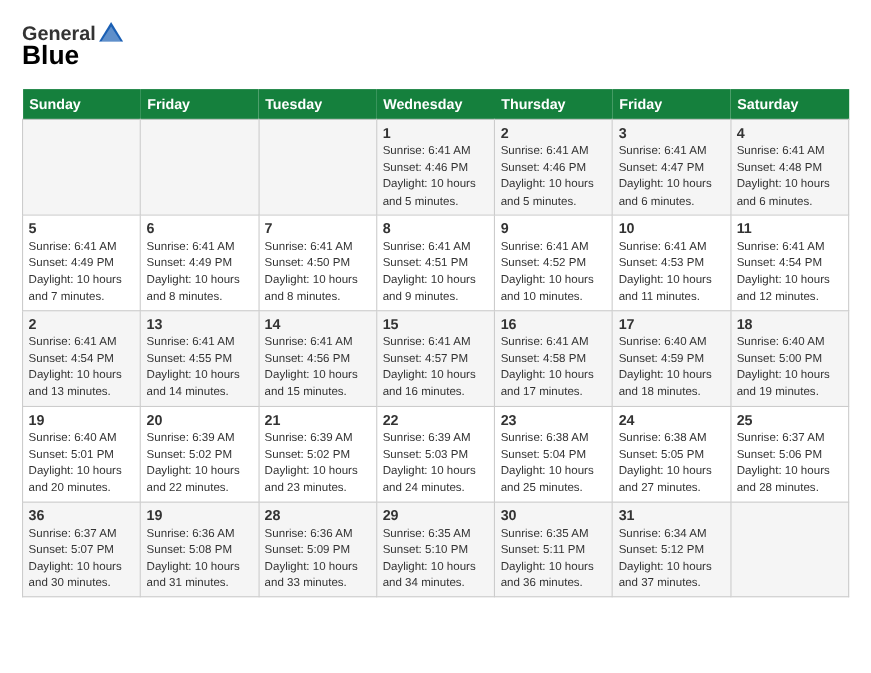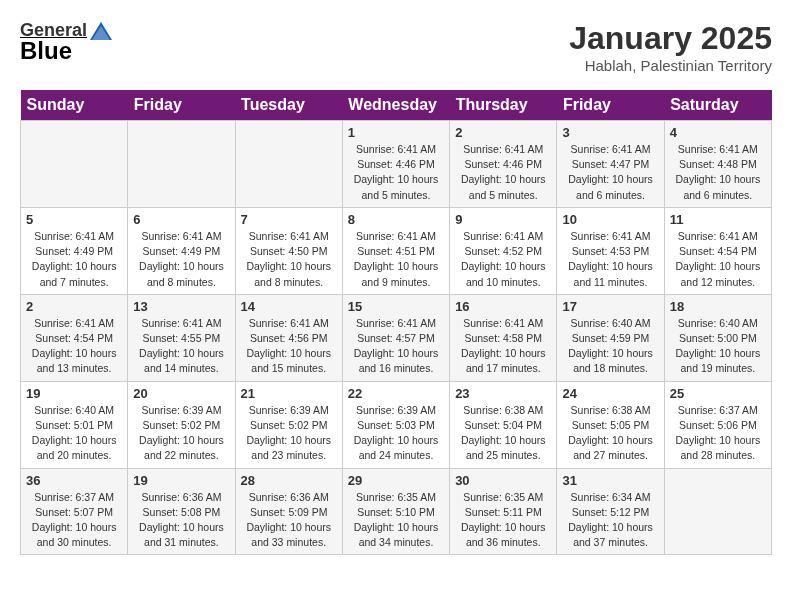--- a/index.html
+++ b/index.html
@@ -16,68 +16,65 @@
       align-items: flex-start;
       margin-bottom: 16px;
     }
     .logo {
       display: flex;
       flex-direction: column;
       align-items: flex-start;
     }
     .logo-text {
       display: flex;
-      align-items: center;
       gap: 2px;
-      text-decoration: underline;
     }
     .title-block {
       text-align: right;
     }
     .calendar-title {
       font-size: 32px;
       font-weight: bold;
       color: #333;
     }
     .calendar-subtitle {
       font-size: 15px;
       color: #555;
     }
     table {
       width: 100%;
       border-collapse: collapse;
       table-layout: fixed;
     }
     thead tr th {
-      background-color: #701a75;
+      background-color: #15803d;
       color: white;
       text-align: left;
       padding: 6px 6px;
-      font-size: 16px;
+      font-size: 13px;
       font-weight: bold;
     }
     tbody tr td {
       border: 1px solid #ccc;
       vertical-align: top;
       padding: 4px 5px;
       font-size: 11px;
       color: #333;
       height: 85px;
     }
     .day-number {
       font-size: 13px;
       font-weight: bold;
       color: #333;
       margin-bottom: 2px;
     }
     .day-info {
       font-size: 10.5px;
       color: #333;
       line-height: 1.45;
-      text-align: center;
     }
     tbody tr:nth-child(odd) td {
       background-color: #f5f5f5;
     }
     tbody tr:nth-child(even) td {
       background-color: #ffffff;
     }
     .empty-cell {
       background-color: #f5f5f5;
     }
@@ -89,24 +86,20 @@
   <div class="logo">
     <div class="logo-text">
       <span style="font-size:18px;font-weight:bold;color:#333;">General</span>
       <svg width="22" height="18" viewBox="0 0 22 18" style="margin: 0 1px;">
         <polygon points="11,0 22,18 0,18" fill="#1a5fb4"></polygon>
         <polygon points="11,4 20,18 2,18" fill="white" opacity="0.3"></polygon>
       </svg>
     </div>
     <span style="font-size:24px;font-weight:bold;color:#000000;margin-top:-4px;">Blue</span>
   </div>
-  <div class="title-block">
-    <div class="calendar-title">January 2025</div>
-    <div class="calendar-subtitle">Hablah, Palestinian Territory</div>
-  </div>
 </div>
 
 <table>
   <thead>
     <tr>
     <th>Sunday</th>
         <th>Friday</th>
         <th>Tuesday</th>
         <th>Wednesday</th>
         <th>Thursday</th>

